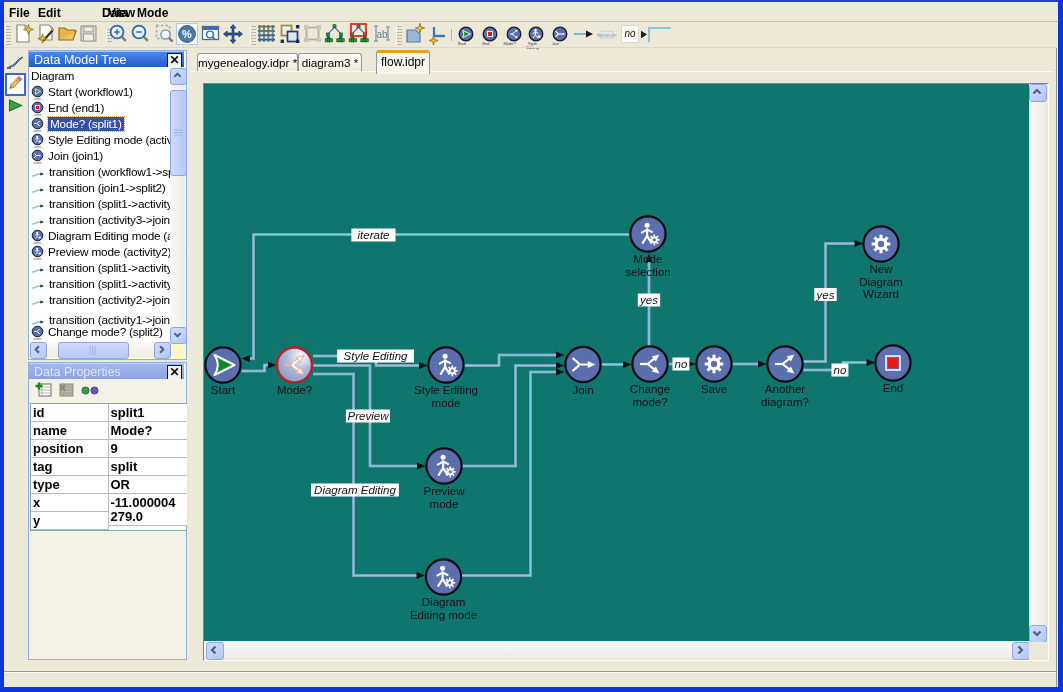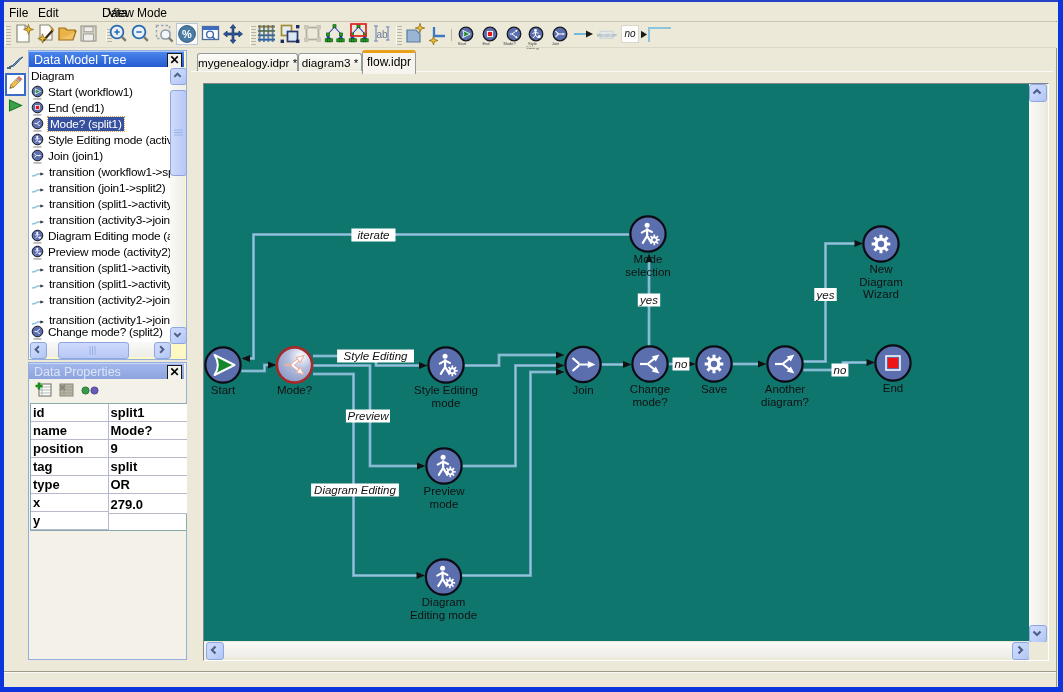--- a/index.html
+++ b/index.html
@@ -1,20 +1,20 @@
 <!DOCTYPE html>
 <html><head>
 <meta charset="utf-8">
 <style>
 html,body{margin:0;padding:0;}
 body{width:1063px;height:692px;overflow:hidden;font-family:"Liberation Sans",sans-serif;background:#ece9d8;position:relative;}
 svg{font-family:"Liberation Sans",sans-serif;}
 .abs{position:absolute;}
 #menubar{position:absolute;left:4px;top:2px;width:1054px;height:19px;background:#ece9d8;font-size:12px;color:#000;}
-.mi{position:absolute;top:4px;}
+.mi{position:absolute;top:4px;font-weight:bold;}
 #toolbar{position:absolute;left:4px;top:22px;width:1054px;height:26px;background:#ece9d8;}
 .grip{position:absolute;width:5px;background:repeating-linear-gradient(to bottom,#b8b4a2 0,#b8b4a2 1px,#ece9d8 1px,#ece9d8 3px);border-left:1px solid #fcfbf6;}
 .tbi{position:absolute;}
 .panel-title{position:absolute;left:0;height:16px;color:#fff;font-size:12px;line-height:16px;padding-left:5px;}
 .xbtn{position:absolute;top:1px;width:13px;height:13px;background:#f4f3ee;border:1px solid #1a1a1a;color:#000;font-size:12px;font-weight:bold;line-height:13px;text-align:center;}
 .trow{position:absolute;left:2px;height:16px;font-size:11.8px;letter-spacing:-0.22px;line-height:16px;white-space:nowrap;color:#000;}
 .ticon{display:inline-block;vertical-align:-3px;margin-right:4px;}
 .sbbtn{position:absolute;background:linear-gradient(135deg,#cfdafc 0%,#c3d3fb 50%,#b1c4f2 100%);border:1px solid #8ea7e0;border-radius:3px;}
 .sbbtn svg{position:absolute;left:1px;top:1px;}
 .sbthumb{position:absolute;background:linear-gradient(to right,#cfdafc,#b7c8f6);border:1px solid #8ea7e0;border-radius:3px;}
@@ -373,27 +373,27 @@
       <div class="cell" style="left:77.5px;top:18.0px;width:76px;">Mode?</div>
       <div class="cell" style="left:0;top:36.0px;width:74.5px;border-right:1px solid #b7bacc;">position</div>
       <div class="cell" style="left:77.5px;top:36.0px;width:76px;">9</div>
       <div class="cell" style="left:0;top:54.0px;width:74.5px;border-right:1px solid #b7bacc;">tag</div>
       <div class="cell" style="left:77.5px;top:54.0px;width:76px;">split</div>
       <div class="cell" style="left:0;top:72.0px;width:74.5px;border-right:1px solid #b7bacc;">type</div>
       <div class="cell" style="left:77.5px;top:72.0px;width:76px;">OR</div>
       <div class="cell" style="left:0;top:90.0px;width:74.5px;border-right:1px solid #b7bacc;">x</div>
       <div class="cell" style="left:77.5px;top:90.0px;width:76px;">-11.000004</div>
       <div class="cell" style="left:0;top:108.0px;width:74.5px;border-right:1px solid #b7bacc;">y</div>
-      <div class="cell" style="left:77.5px;top:92px;width:76px;">279.0</div>
+      <div class="cell" style="left:77.5px;top:104px;width:76px;">279.0</div>
     </div>
 </div>
 
 <div class="tab" style="left:197px;width:99px;">mygenealogy.idpr *</div>
 <div class="tab" style="left:298px;width:62px;">diagram3 *</div>
-<div class="tab tabact" style="left:362px;width:52px;">flow.idpr</div>
+<div class="tab tabact" style="left:376px;width:52px;">flow.idpr</div>
 <div class="abs" style="left:191px;top:71px;width:862px;height:1px;background:#fbfaf6;z-index:4;"></div>
 
 <div class="abs" style="left:203px;top:83px;width:844px;height:576px;background:#ece9d8;border-top:1px solid #7f878a;border-left:1px solid #7f878a;border-right:1px solid #fff;border-bottom:1px solid #fff;"></div>
 <div class="abs" style="left:204px;top:84px;width:825px;height:557px;background:#0f766e;overflow:hidden;" id="canvas">
 <svg width="825" height="557" viewBox="204 84 825 557" style="position:absolute;left:0;top:0;">
 <defs>
         <radialGradient id="selg" cx="0.68" cy="0.25" r="0.95">
           <stop offset="0" stop-color="#ffffff"></stop>
           <stop offset="0.4" stop-color="#b2bcdc"></stop>
           <stop offset="1" stop-color="#7e8ec0"></stop>

